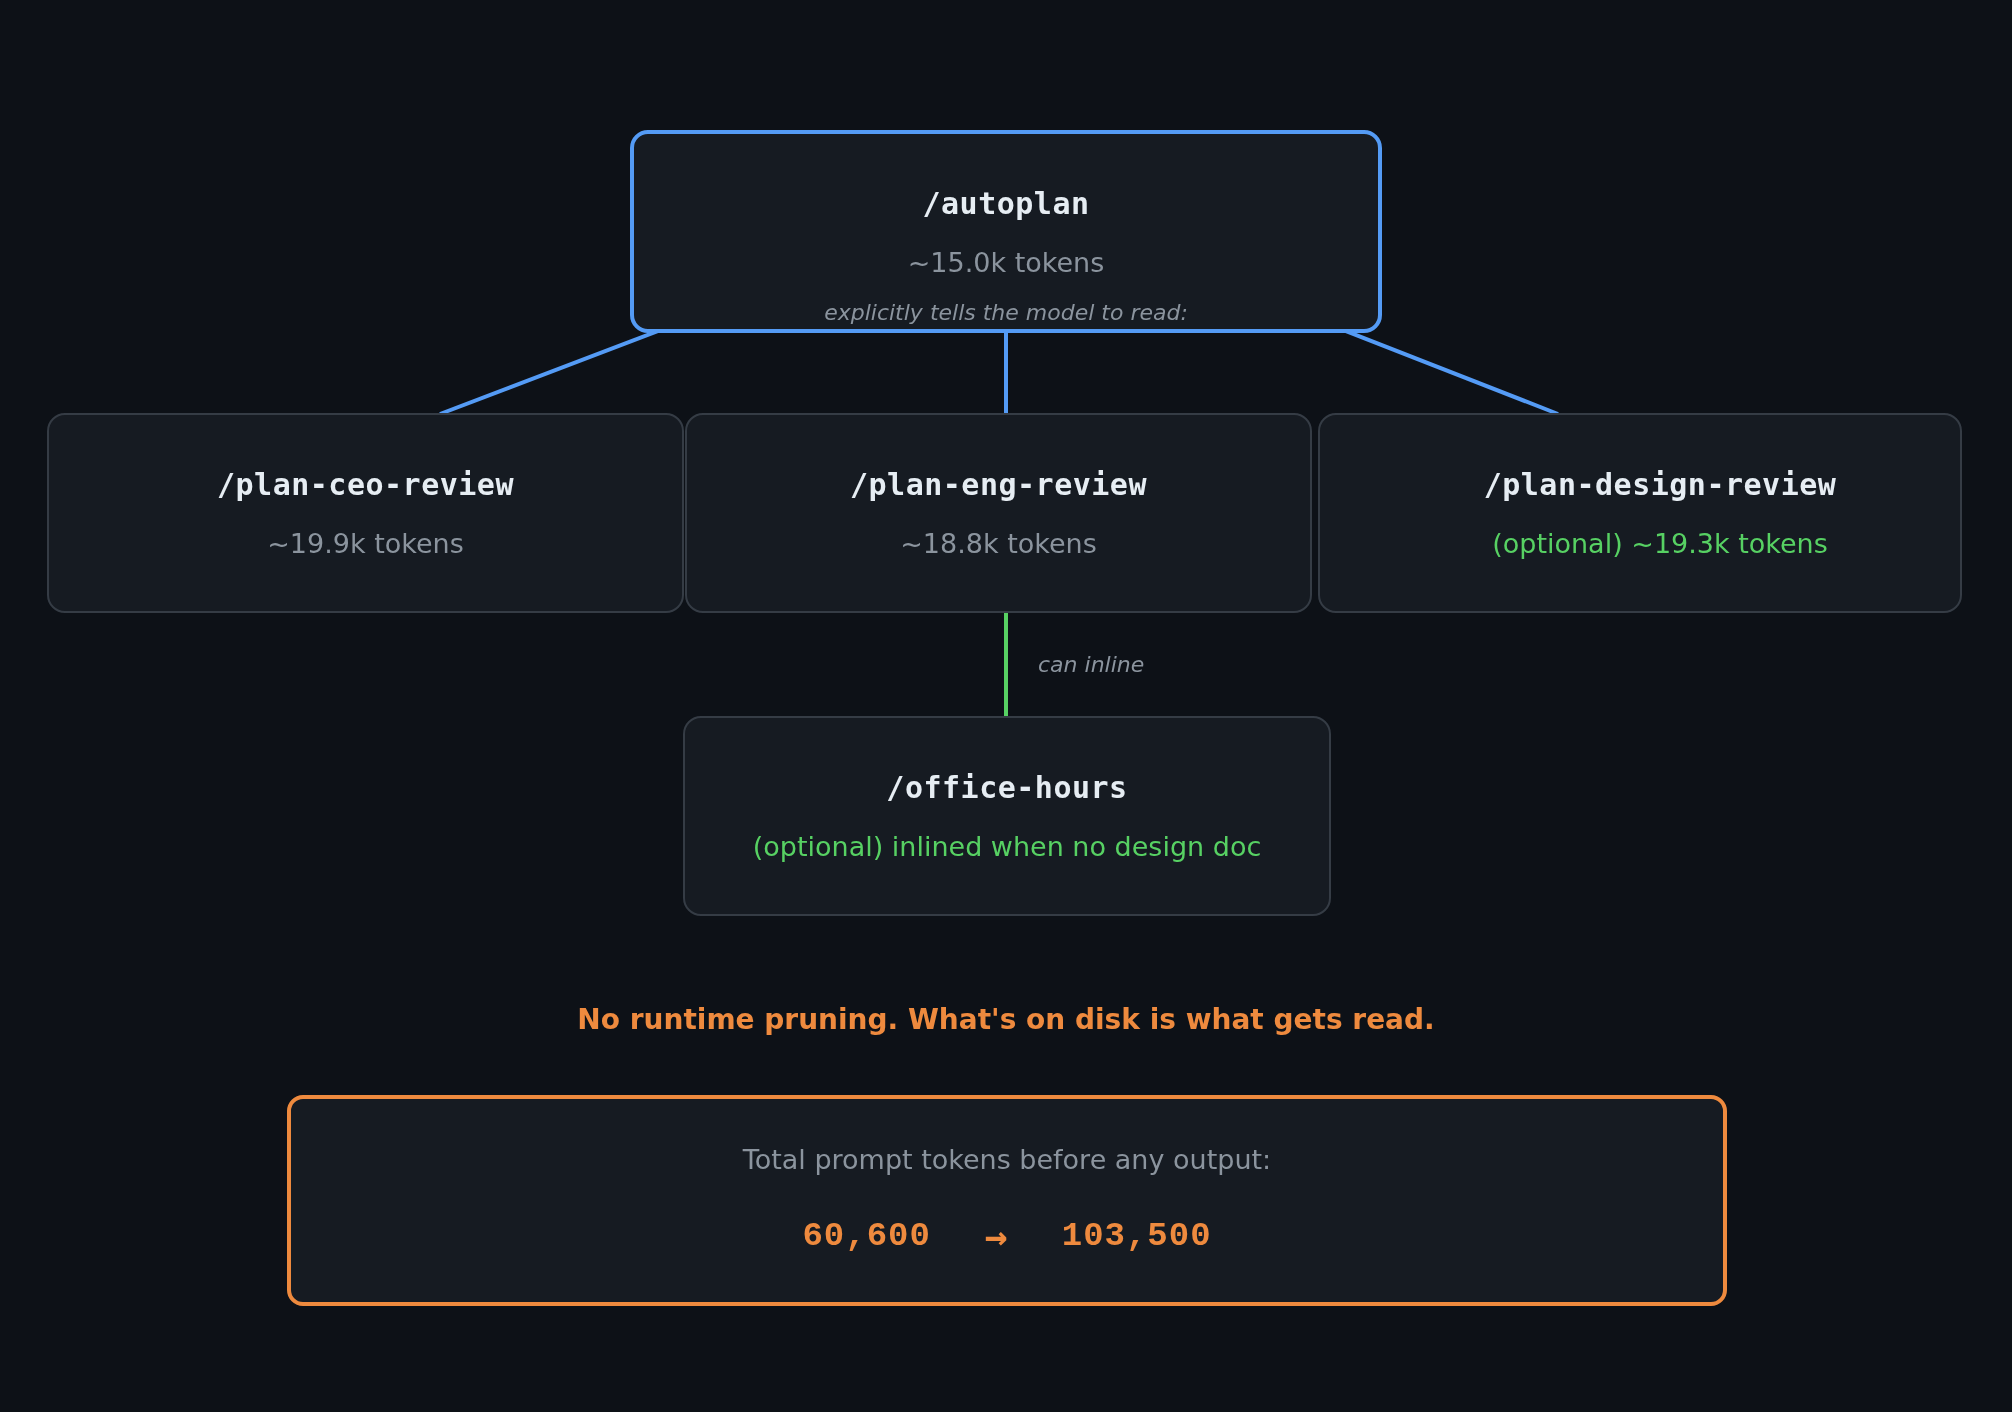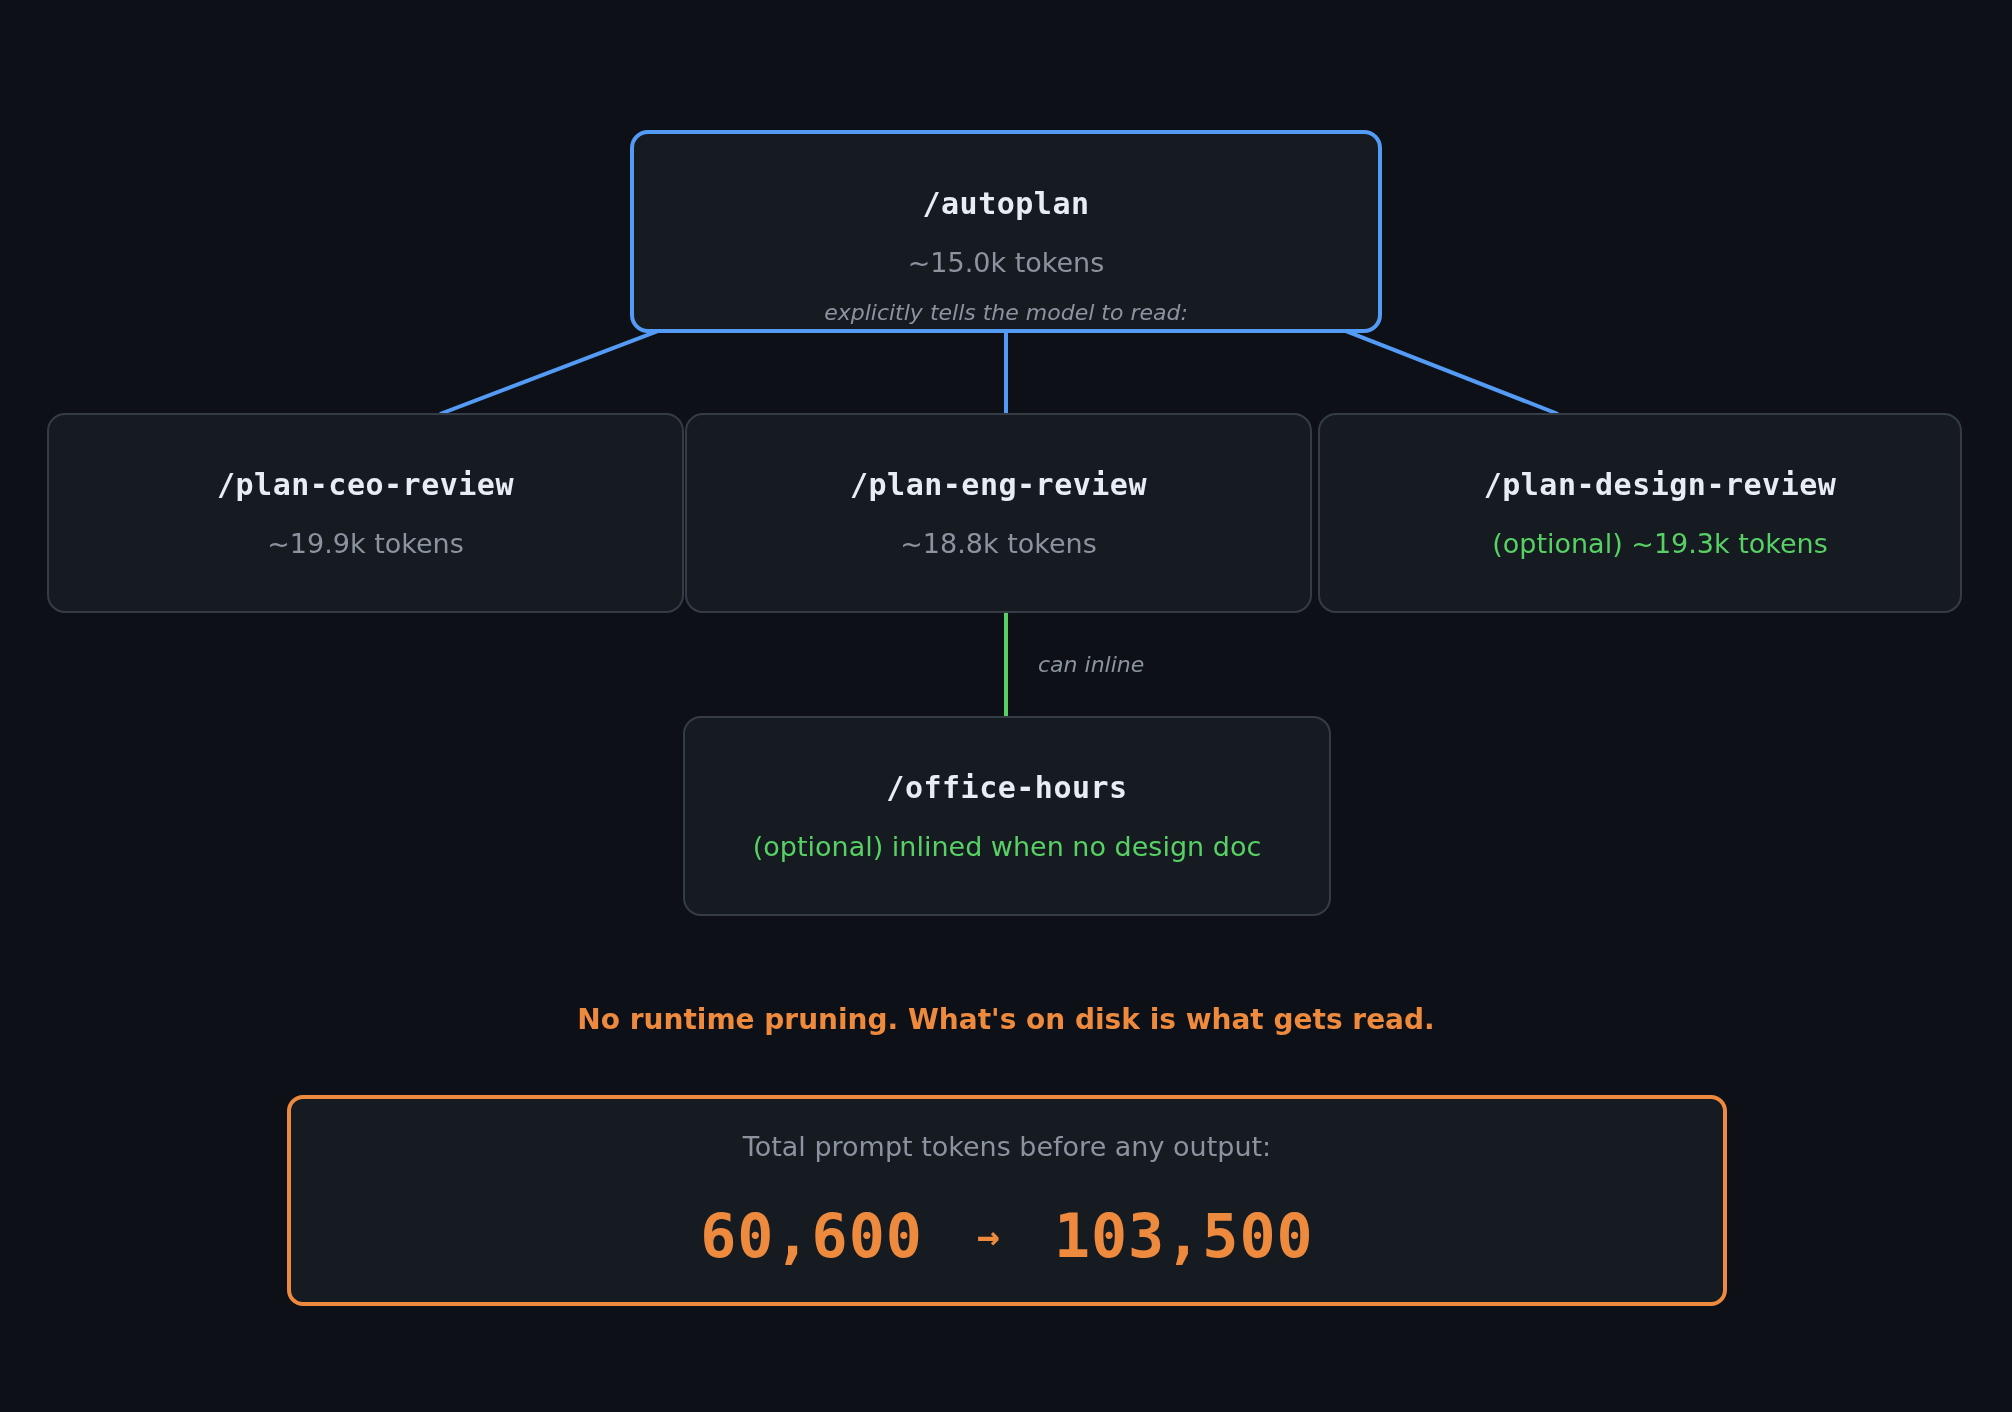--- a/index.html
+++ b/index.html
@@ -97,21 +97,21 @@
   }
   .totals-label { font-size: 27px; color: var(--gray-text); }
   .totals-row {
     display: flex;
     align-items: center;
     gap: 54px;
     font-family: "DejaVu Sans Mono", "Liberation Mono", monospace;
     font-weight: bold;
     color: var(--orange);
   }
-  .totals-value { font-size: 60px; letter-spacing: 1px; }
+  .totals-value { font-size: 34px; letter-spacing: 1px; font-family: Liberation Mono, monospace; }
   .totals-arrow { font-size: 38px; }
 </style>
 </head>
 <body>
 
 <div class="canvas">
 
   <svg class="connectors" viewBox="0 0 2012 1412" xmlns="http://www.w3.org/2000/svg" aria-hidden="true">
     <line class="edge-blue" x1="779" y1="285" x2="440" y2="414"></line>
     <line class="edge-blue" x1="1006" y1="285" x2="1006" y2="414"></line>

